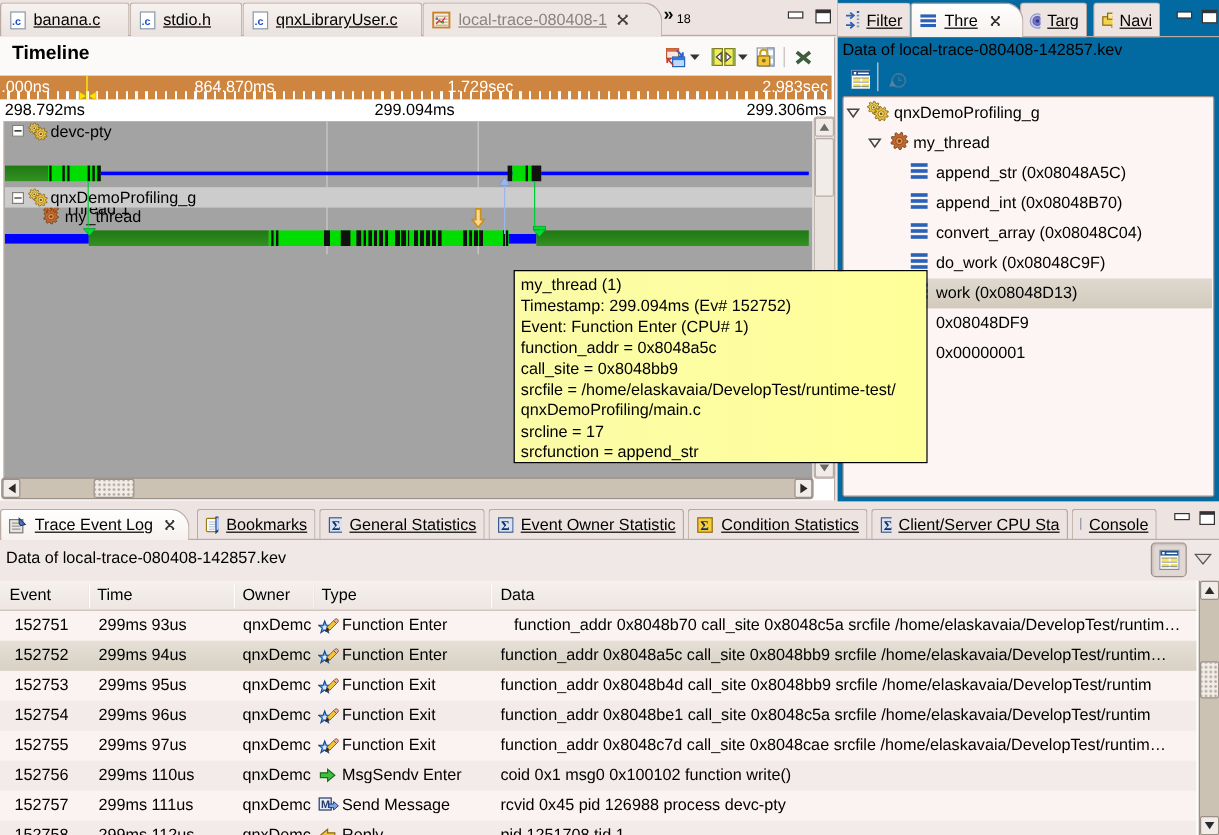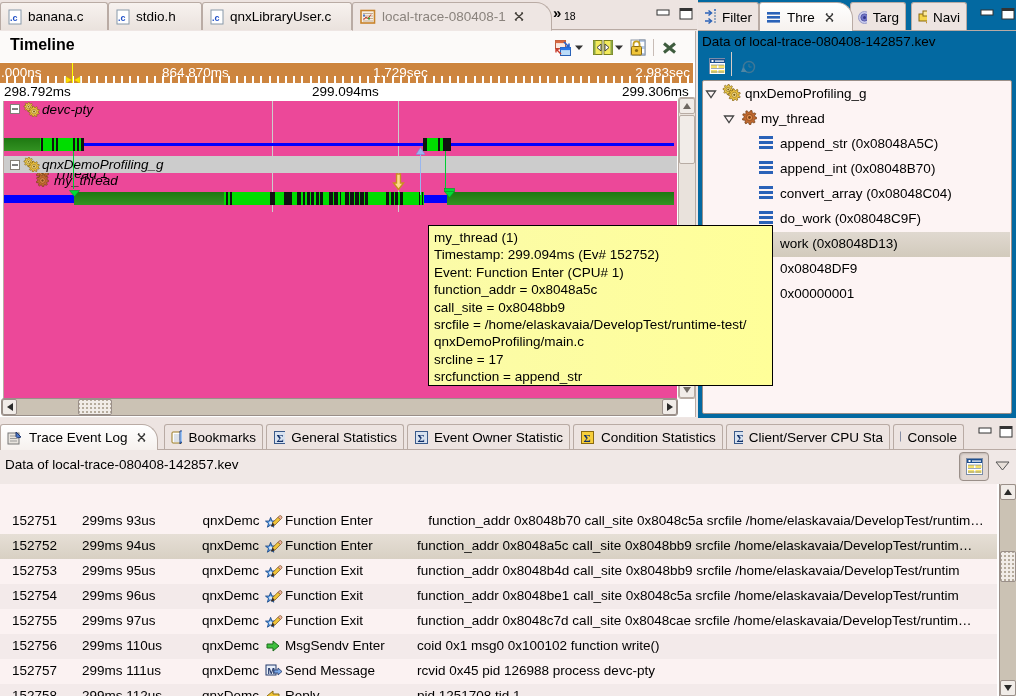--- a/index.html
+++ b/index.html
@@ -1,31 +1,31 @@
 <!DOCTYPE html>
 <html><head><meta charset="utf-8"><title>t</title><style>
 *{margin:0;padding:0;box-sizing:border-box;}
 html,body{width:1016px;height:696px;overflow:hidden;}
 body{position:relative;font-family:"Liberation Sans",sans-serif;font-size:13.5px;background:#EEE6E4;color:#000;}
 .abs{position:absolute;}
 
 .tabbar{position:absolute;left:0;top:0;width:697px;height:30px;background:#EDE4E1;border-bottom:1px solid #B9ABA4;}
 .etab{position:absolute;top:2px;height:28px;border:1px solid #B9ABA4;border-bottom:none;border-radius:3px 3px 0 0;background:linear-gradient(#F7F2EF,#EAE2DD);display:flex;align-items:center;padding:0 7px;white-space:nowrap;}
 .etab.sel{background:#EEE6E3;height:29px;border-bottom:1px solid #EFE7E5;z-index:3;border-radius:3px 16px 0 0;}
-.etab .lbl,.vtab .lbl,.btab .lbl{margin-left:6px;}
+.etab .lbl,.vtab .lbl,.btab .lbl{margin-left:6px;text-decoration:underline;}
 
 #tl{position:absolute;left:0;top:31px;width:696px;height:386px;background:#FFF;border-right:1px solid #B9ABA4;padding-left:32px;}
 #tlhead{position:absolute;left:0;top:0;width:100%;height:31px;background:#FCFAF9;}
 #tlhead .title{position:absolute;left:10px;top:5px;font-size:16px;font-weight:bold;}
 #ruler{position:absolute;left:0;top:32px;width:693px;height:20px;background:#CD853F;color:#fff;}
 #ruler .tx{position:absolute;top:2px;}
 #ticks{position:absolute;left:0;bottom:0;width:100%;height:7px;background:repeating-linear-gradient(90deg,transparent 0,transparent 6.2px,#fff 6.2px,#fff 8.2px);}
 #subruler{position:absolute;left:0;top:52px;width:693px;height:18px;background:#fff;color:#000;}
 #subruler .tx{position:absolute;top:1px;}
-#tracks{position:absolute;left:3px;top:70px;width:674px;height:298px;background:#ec4899;overflow:hidden;border-left:1px solid #B9ABA4;font-style:italic;}
+#tracks{position:absolute;left:3px;top:70px;width:674px;height:298px;background:#a3a3a3;overflow:hidden;border-left:1px solid #B9ABA4;}
 .grid{position:absolute;top:0;width:1px;height:111px;background:#CCC;}
 .trow{position:absolute;left:0;width:100%;height:18px;display:flex;align-items:center;}
 .gray{background:#CCC;}
 .bar{position:absolute;height:13px;}
 
 .vline{position:absolute;width:1px;}
 .sbtn{position:absolute;background:#F1ECE8;border:1px solid #9A8F89;border-radius:2px;display:flex;align-items:center;justify-content:center;}
 .thumb{position:absolute;background:#F1ECE8;border:1px solid #9A8F89;border-radius:2px;}
 .dots{background-image:radial-gradient(#B5AB9C 1px,transparent 1.2px);background-size:4px 4px;background-position:2px 2px;}
 .arr{width:0;height:0;}
@@ -475,20 +475,31 @@
         <rect x="9.5" y="7" width="6" height="3" fill="#F7E26A"></rect>
         <rect x="2" y="12" width="6" height="3" fill="#F7E26A"></rect>
         <rect x="9.5" y="12" width="6" height="3" fill="#F7E26A"></rect>
         <path d="M2 7 h13 M2 10.5 h13 M2 14 h13" stroke="#5A6E8A" stroke-width="0.6"></path>
       </svg>
     <svg class="abs" style="left:995px;top:11px;" width="16" height="10">
         <path d="M1 1 h13 l-6.5 8 z" fill="#E8E0DA" stroke="#555"></path>
       </svg>
   </div>
   <div id="tbl">
+    <div id="thead">
+      <span class="th" style="left:8px;">Event</span>
+      <span class="th" style="left:81px;">Time</span>
+      <span class="th" style="left:202px;">Owner</span>
+      <span class="th" style="left:268px;">Type</span>
+      <span class="th" style="left:417px;">Data</span>
+      <div class="thsep" style="left:74px;"></div>
+      <div class="thsep" style="left:195px;"></div>
+      <div class="thsep" style="left:261px;"></div>
+      <div class="thsep" style="left:409px;"></div>
+    </div>
     <div class="row" style="top:25px;text-align:center;">
         <svg class="abs ti fe" style="left:265px;top:4px;" width="18" height="16">
           <path d="M5.6 4.4 L6.9 8.0 L10.7 8.1 L7.7 10.5 L8.8 14.2 L5.6 12.0 L2.4 14.2 L3.5 10.5 L0.5 8.1 L4.3 8.0 Z" fill="#5A9EE8" stroke="#1A4A8A" stroke-width="0.9"></path>
           <circle cx="5.6" cy="9.9" r="1.6" fill="#D8E8F8"></circle>
           <path d="M7.4 9.8 L13.0 4.2 L15.4 6.6 L9.8 12.2 z" fill="#F0C53A" stroke="#7A5010" stroke-width="0.7"></path>
           <path d="M7.4 9.8 L9.8 12.2 L5.9 13.7 z" fill="#3A2A1A"></path>
           <path d="M13.0 4.2 L15.4 6.6 L16.5 5.5 a1.7 1.7 0 0 0 -2.4 -2.4 z" fill="#F0B0A8" stroke="#7A5010" stroke-width="0.7"></path>
         </svg>
         <span class="cell" style="left:12px;">152751</span>
         <span class="cell" style="left:82px;">299ms 93us</span>

